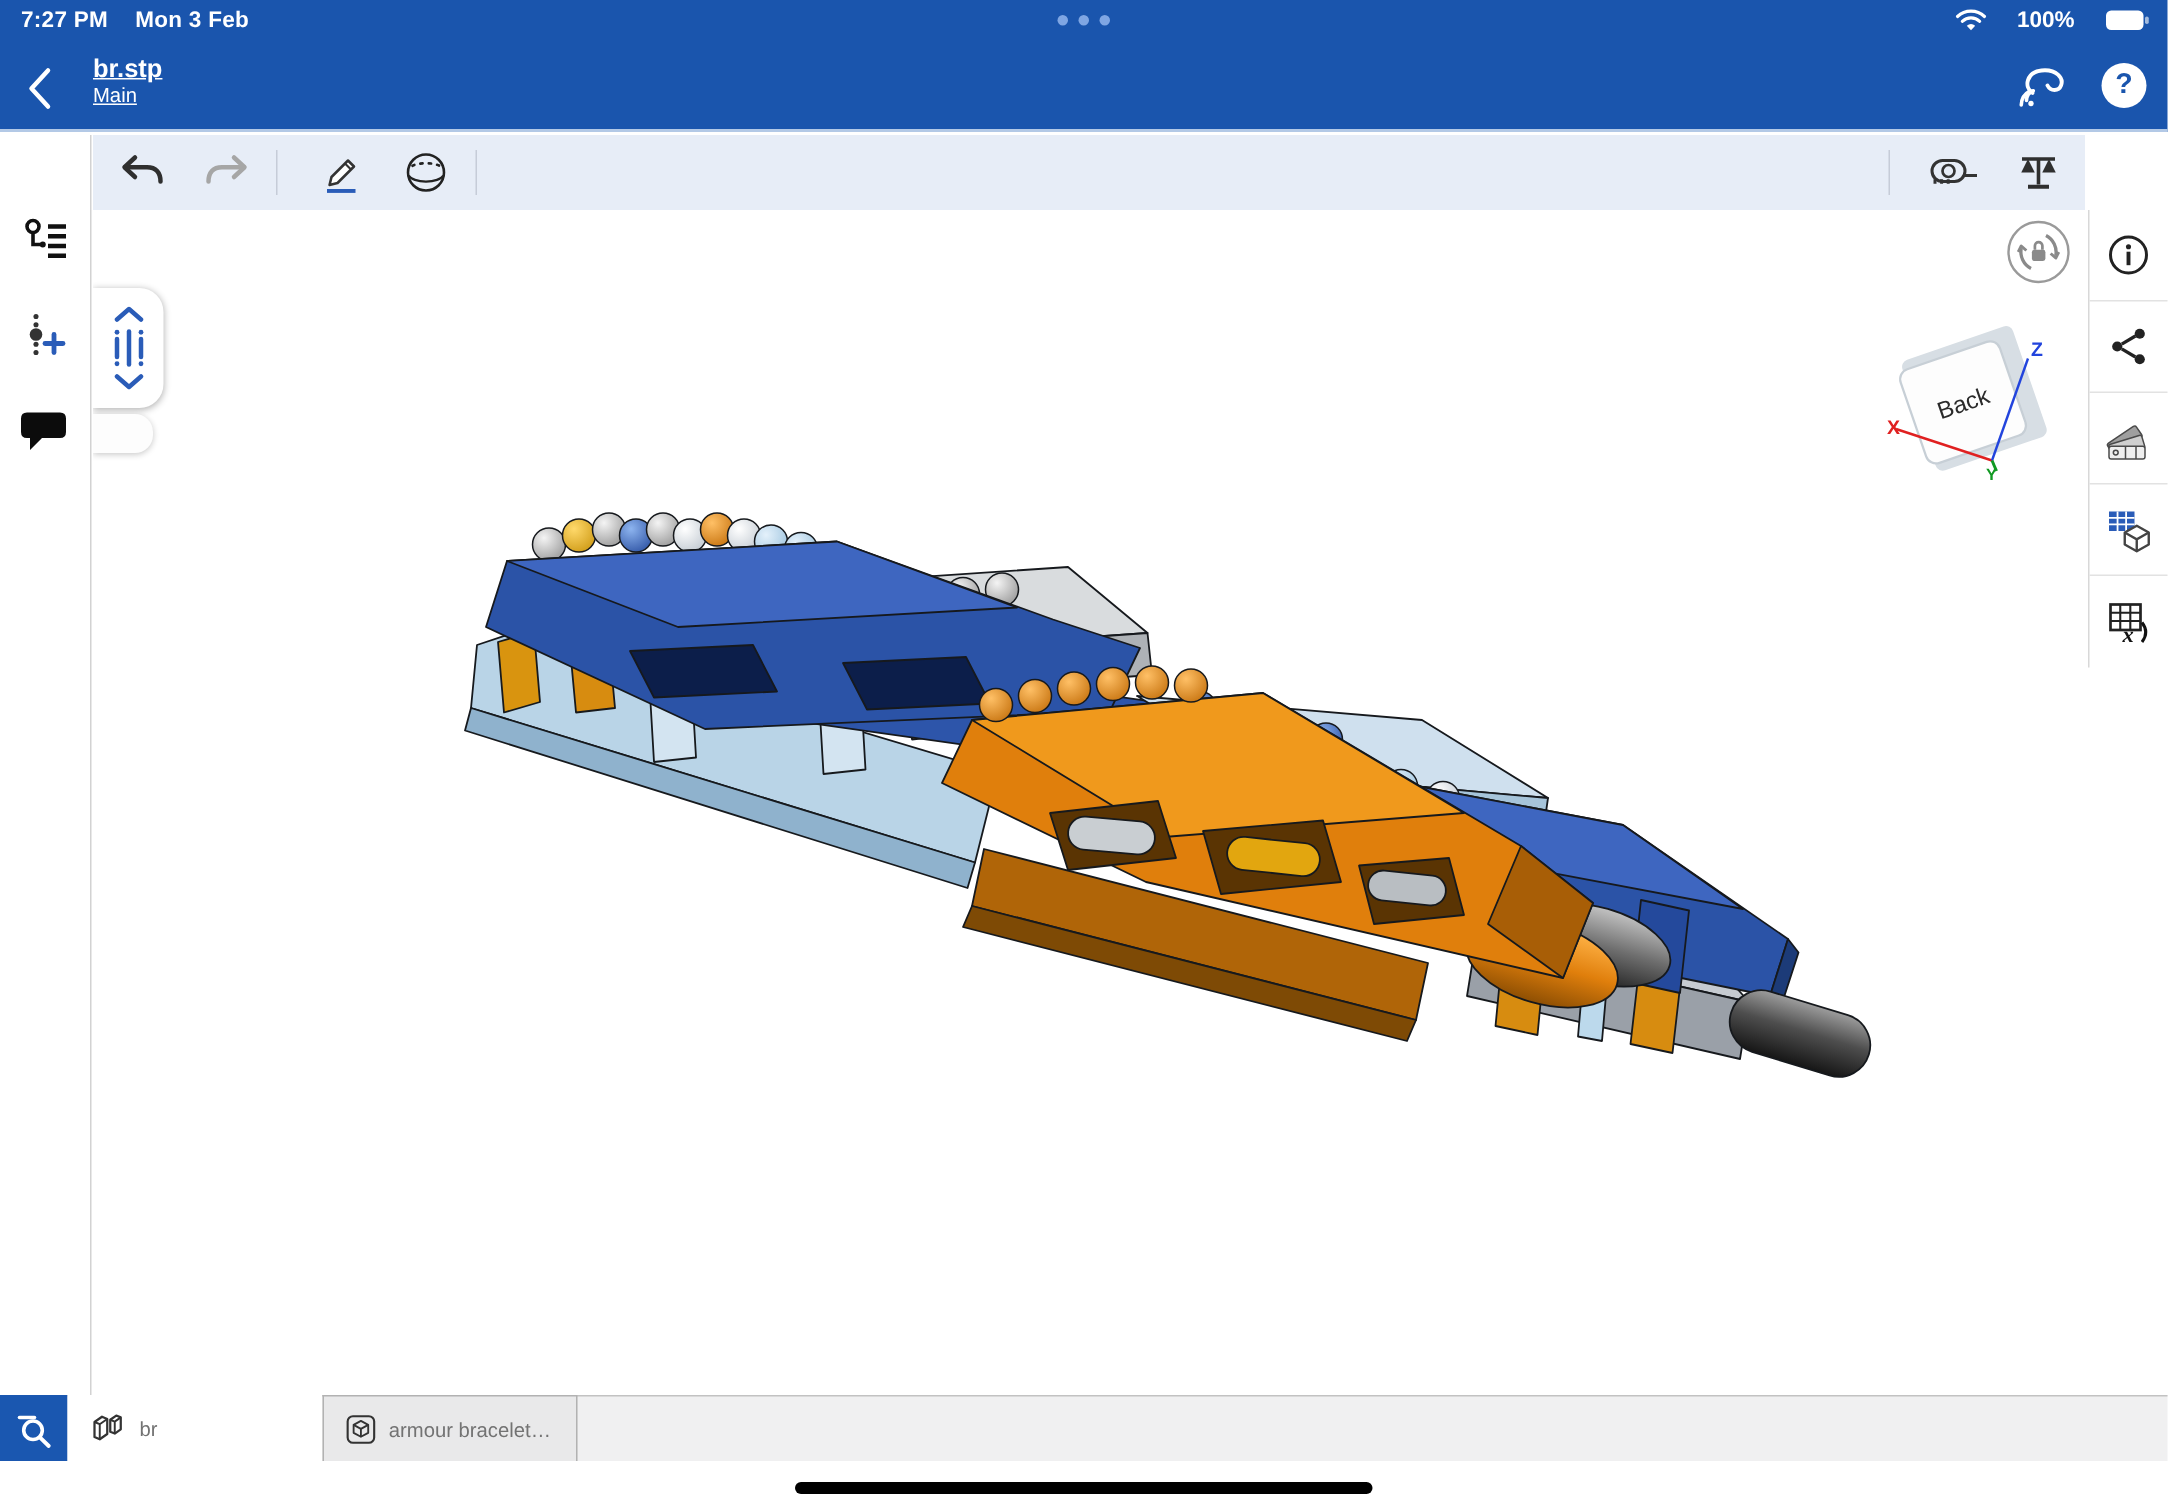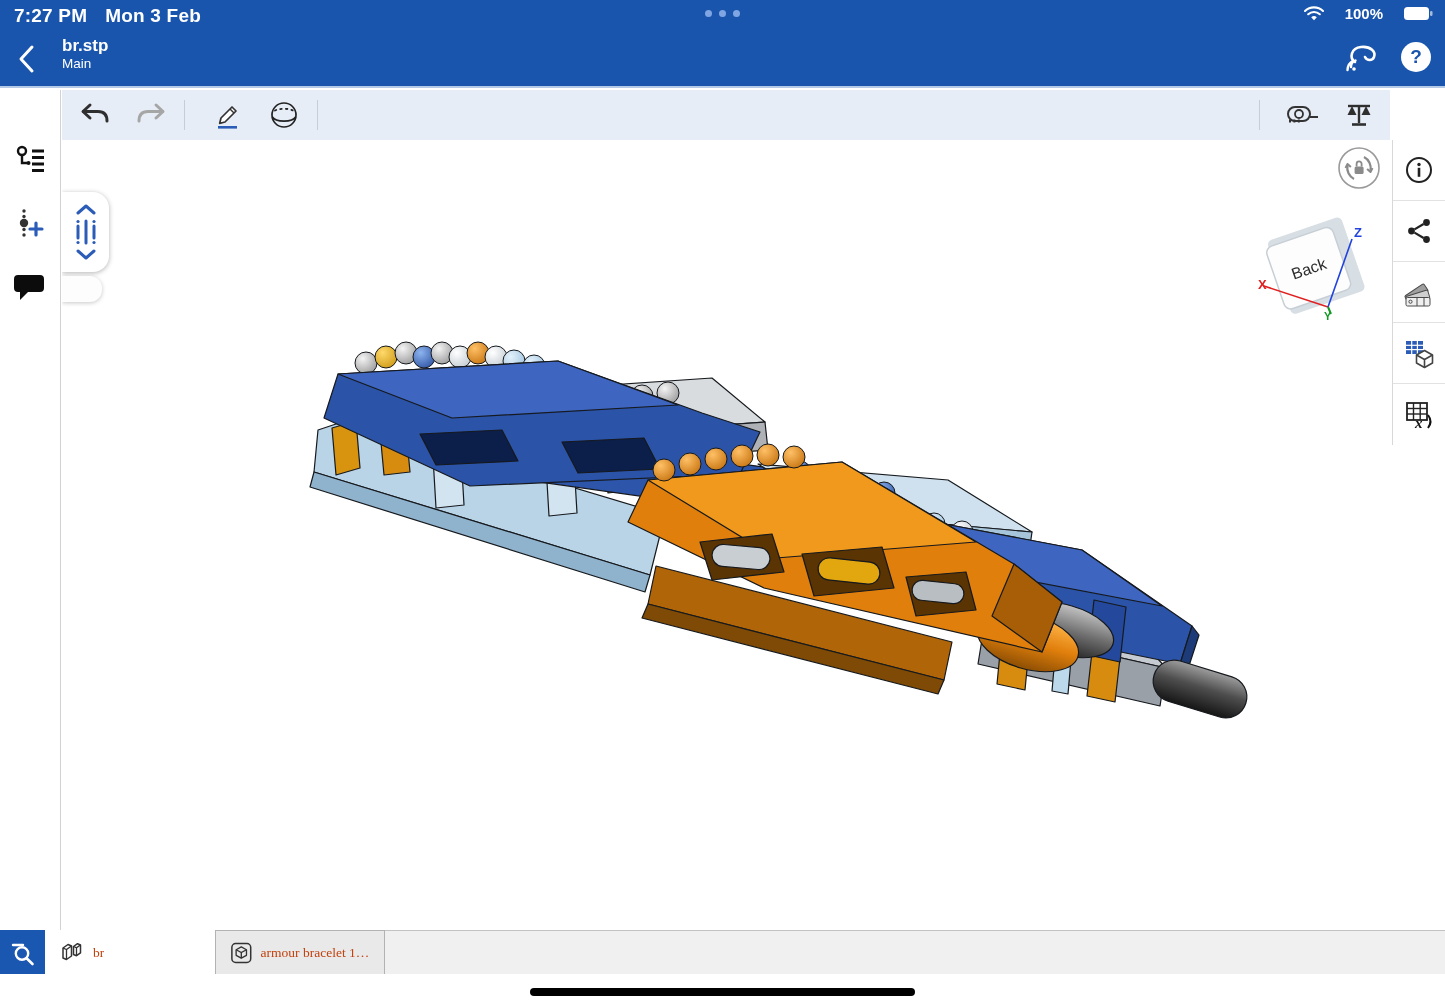--- a/index.html
+++ b/index.html
@@ -1,27 +1,27 @@
 <!DOCTYPE html>
 <html><head>
 <meta charset="utf-8">
 <style>
   * { margin:0; padding:0; box-sizing:border-box; }
   html,body { width:1445px; height:1004px; background:#fff; font-family:"Liberation Sans", sans-serif; overflow:hidden; }
 
   
   .header { position:absolute; left:0; top:0; width:1445px; height:88px; background:#1a55ad; border-bottom:2px solid #b3c9e6; color:#fff; }
   .statusbar { position:absolute; left:0; top:0; width:100%; height:30px; display:flex; align-items:center; }
-  .sb-left { position:absolute; left:14px; top:5px; display:flex; gap:18px; font-size:19px; font-weight:700; letter-spacing:.2px; }
+  .sb-left { position:absolute; left:14px; top:5px; display:flex; gap:18px; font-size:15px; font-weight:700; letter-spacing:.2px; }
   .sb-center { position:absolute; left:0; right:0; top:10px; display:flex; justify-content:center; gap:7px; }
   .sb-center i { width:7px; height:7px; border-radius:50%; background:#7fa6e3; }
   .sb-right { position:absolute; right:12px; top:4px; display:flex; align-items:center; gap:20px; font-size:15px; font-weight:600; }
   .navbar { position:absolute; left:0; top:30px; width:100%; height:58px; }
   .back-btn { position:absolute; left:16px; top:12px; width:30px; height:34px; cursor:pointer; }
-  .nav-titles { position:absolute; left:62px; top:6px; }
+  .nav-titles { position:absolute; left:62px; top:6px;text-decoration:underline; }
   .nav-title { font-size:17px; font-weight:700; }
   .nav-sub { font-size:13.5px; font-weight:400; margin-top:0; }
   .nav-right { position:absolute; right:14px; top:10px; display:flex; align-items:center; gap:20px; }
   .help-circle { width:30px; height:30px; border-radius:50%; background:#fff; color:#1a55ad; font-size:19px; font-weight:800; display:flex; align-items:center; justify-content:center; }
 
   
   .leftbar { position:absolute; left:0; top:90px; width:61px; height:840px; background:#fff; border-right:1px solid #d2d2d2; display:flex; flex-direction:column; align-items:center; padding-top:52px; gap:28px; }
   .leftbar .icn { width:36px; height:36px; display:flex; align-items:center; justify-content:center; }
 
   
@@ -38,21 +38,21 @@
   
   .canvas { position:absolute; left:62px; top:140px; width:1330px; height:790px; background:#fff; overflow:hidden; }
   .rollback { position:absolute; left:0; top:52px; width:47px; height:80px; background:#fff; border-radius:0 16px 16px 0; box-shadow:0 1px 5px rgba(0,0,0,.3); display:flex; flex-direction:column; align-items:center; justify-content:center; gap:2px; }
   .rollback2 { position:absolute; left:0; top:136px; width:40px; height:26px; background:#fdfdfd; border-radius:0 12px 12px 0; box-shadow:0 1px 4px rgba(0,0,0,.22); }
   .rotate-lock { position:absolute; left:1274px; top:5px; width:46px; height:46px; }
   .viewcube { position:absolute; left:1188px; top:70px; width:152px; height:112px; }
 
   
   .tabbar { position:absolute; left:0; top:930px; width:1445px; height:44px; background:#f0f0f1; border-top:1px solid #c2c2c2; }
   .tab-search { position:absolute; left:0; top:-1px; width:45px; height:45px; background:#1a57b0; display:flex; align-items:center; justify-content:center; }
-  .tab { position:absolute; top:-1px; height:45px; display:flex; align-items:center; gap:8px; padding:0 14px; font-size:13.5px; color:#c2410c;font-family:Liberation Serif, serif; }
+  .tab { position:absolute; top:-1px; height:45px; display:flex; align-items:center; gap:8px; padding:0 14px; font-size:13.5px; color:#737373; }
   .tab-active { left:45px; width:170px; background:#fff; }
   .tab-g1 { left:215px; width:170px; }
   .tab-g2 { left:385px; width:172px; }
   .tab-gray { background:#e9e9ea; border:1px solid #b2b2b2; border-bottom:none; }
   .tab-label { white-space:nowrap; overflow:hidden; text-overflow:ellipsis; }
 
   .homebar-zone { position:absolute; left:0; top:974px; width:1445px; height:30px; background:#fff; }
   .homebar { position:absolute; left:530px; top:14px; width:385px; height:8px; border-radius:5px; background:#000; }
   svg { display:block; }
 </style>

